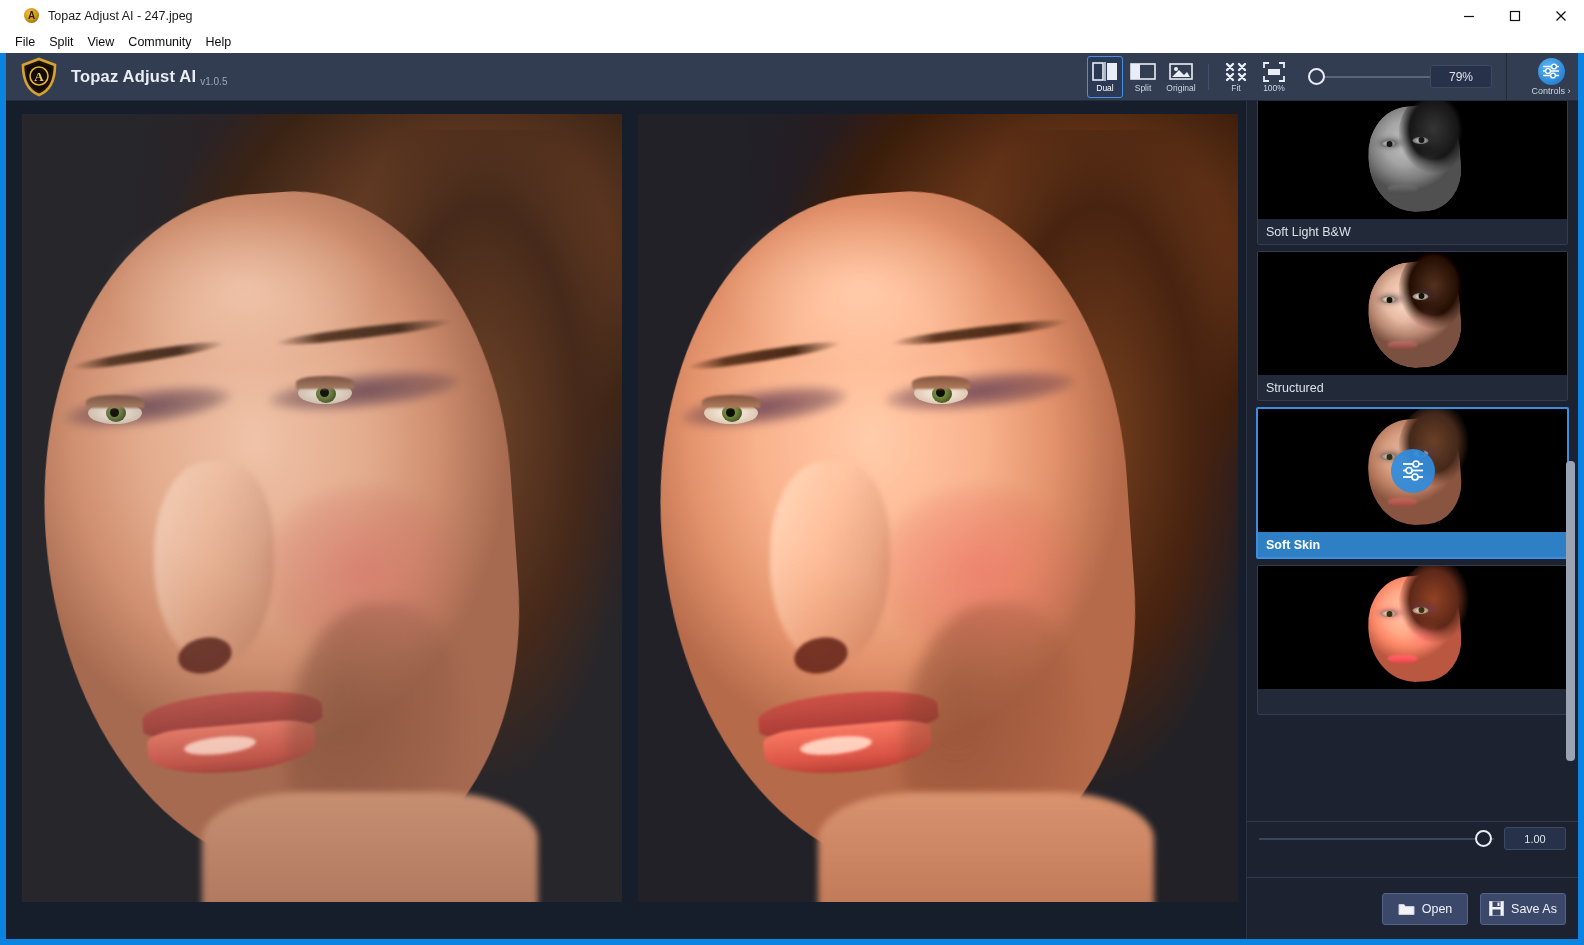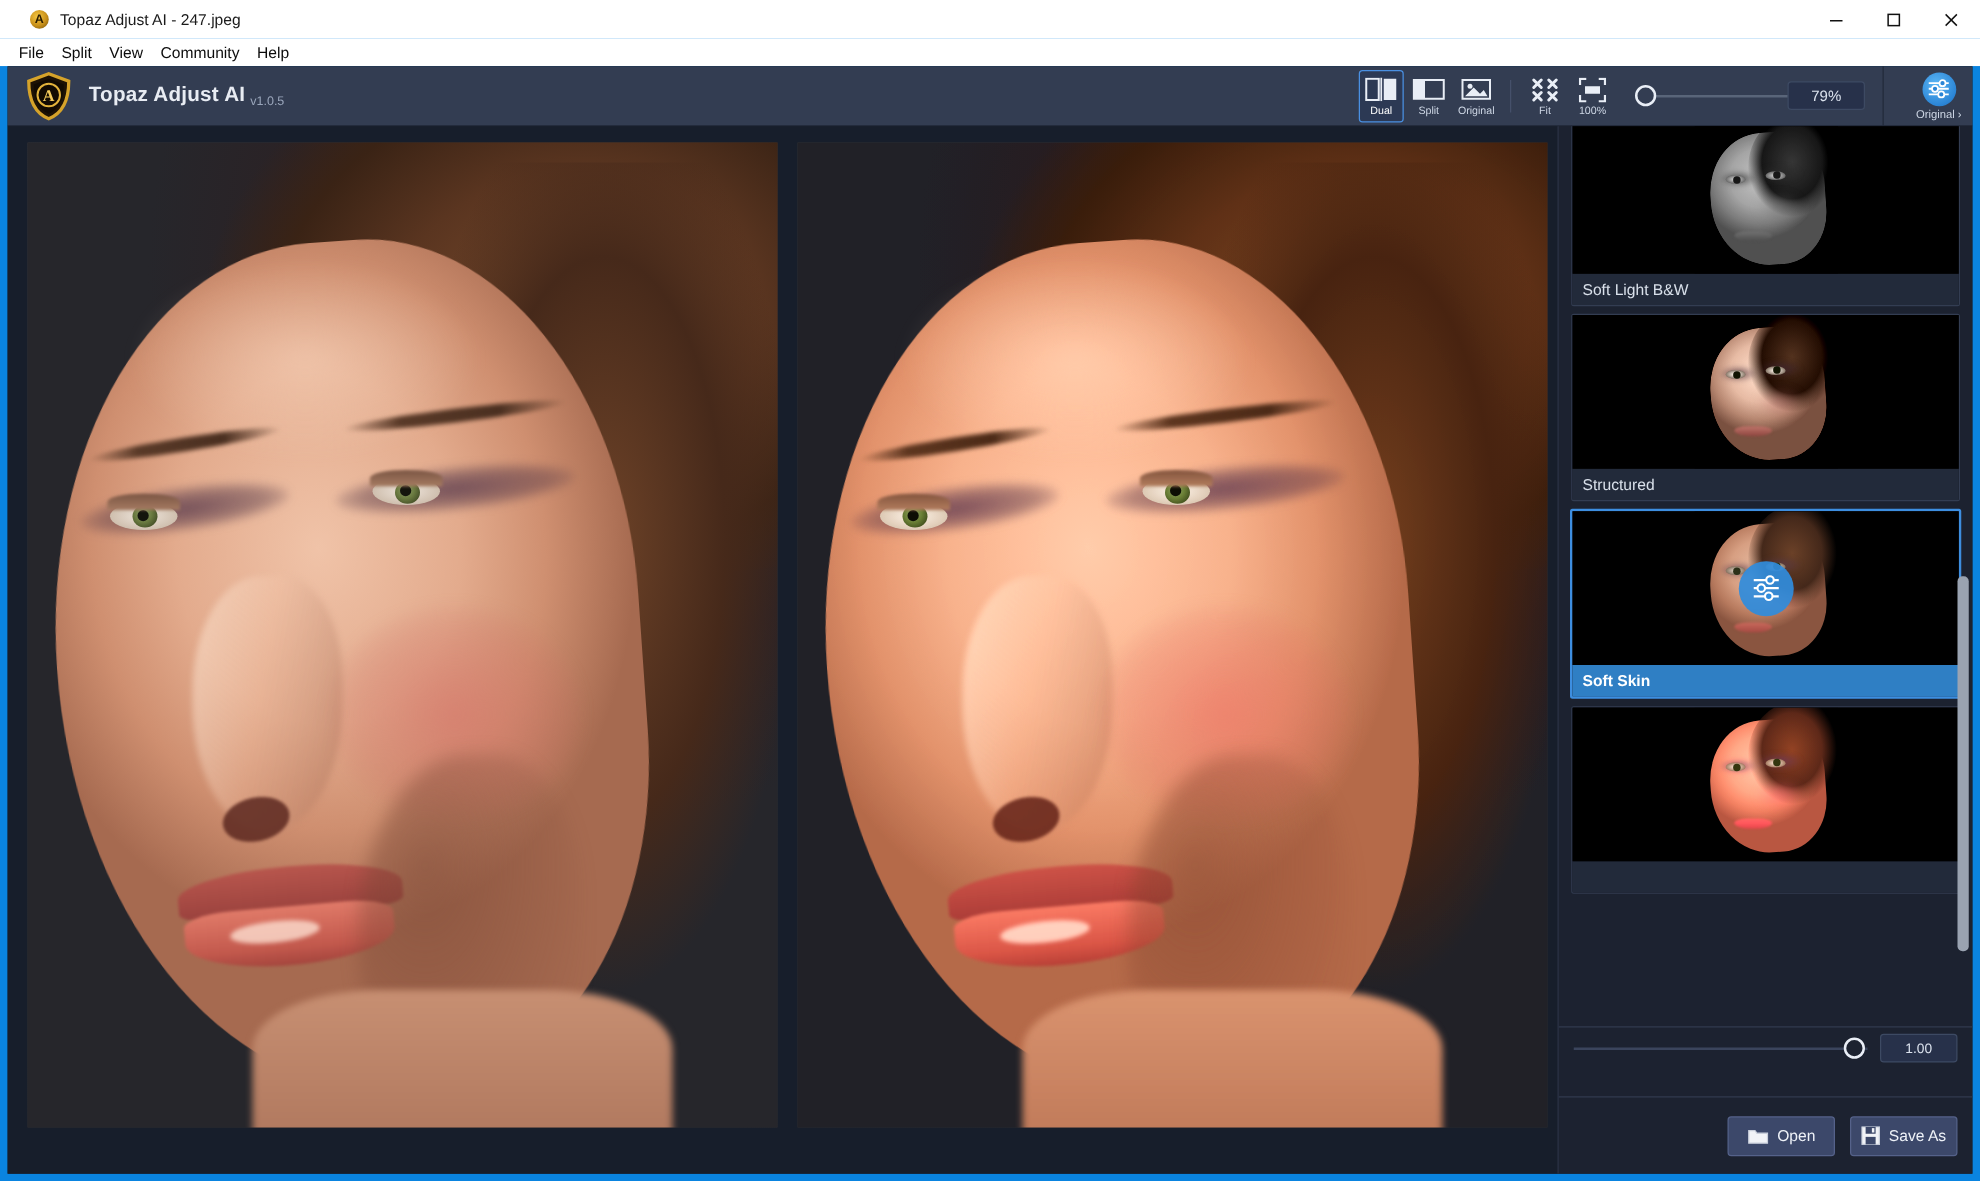--- a/index.html
+++ b/index.html
@@ -531,21 +531,21 @@
         <div class="controls-circle">
           <svg width="18" height="16" viewBox="0 0 18 16">
             <line x1="1" y1="3.5" x2="17" y2="3.5" stroke="#fff" stroke-width="1.5"></line>
             <line x1="1" y1="8" x2="17" y2="8" stroke="#fff" stroke-width="1.5"></line>
             <line x1="1" y1="12.5" x2="17" y2="12.5" stroke="#fff" stroke-width="1.5"></line>
             <circle cx="12" cy="3.5" r="2.4" fill="#2b85d6" stroke="#fff" stroke-width="1.4"></circle>
             <circle cx="6" cy="8" r="2.4" fill="#2b85d6" stroke="#fff" stroke-width="1.4"></circle>
             <circle cx="11" cy="12.5" r="2.4" fill="#2b85d6" stroke="#fff" stroke-width="1.4"></circle>
           </svg>
         </div>
-        <span class="controls-lbl">Original ›</span>
+        <span class="controls-lbl">Controls ›</span>
       </div>
     </div>
 
     <div class="canvas">
 
       <div class="pane left">
         <div class="portrait">
           <div class="p-bg"></div>
             <div class="p-hair"></div>
             <div class="p-hair2"></div>

